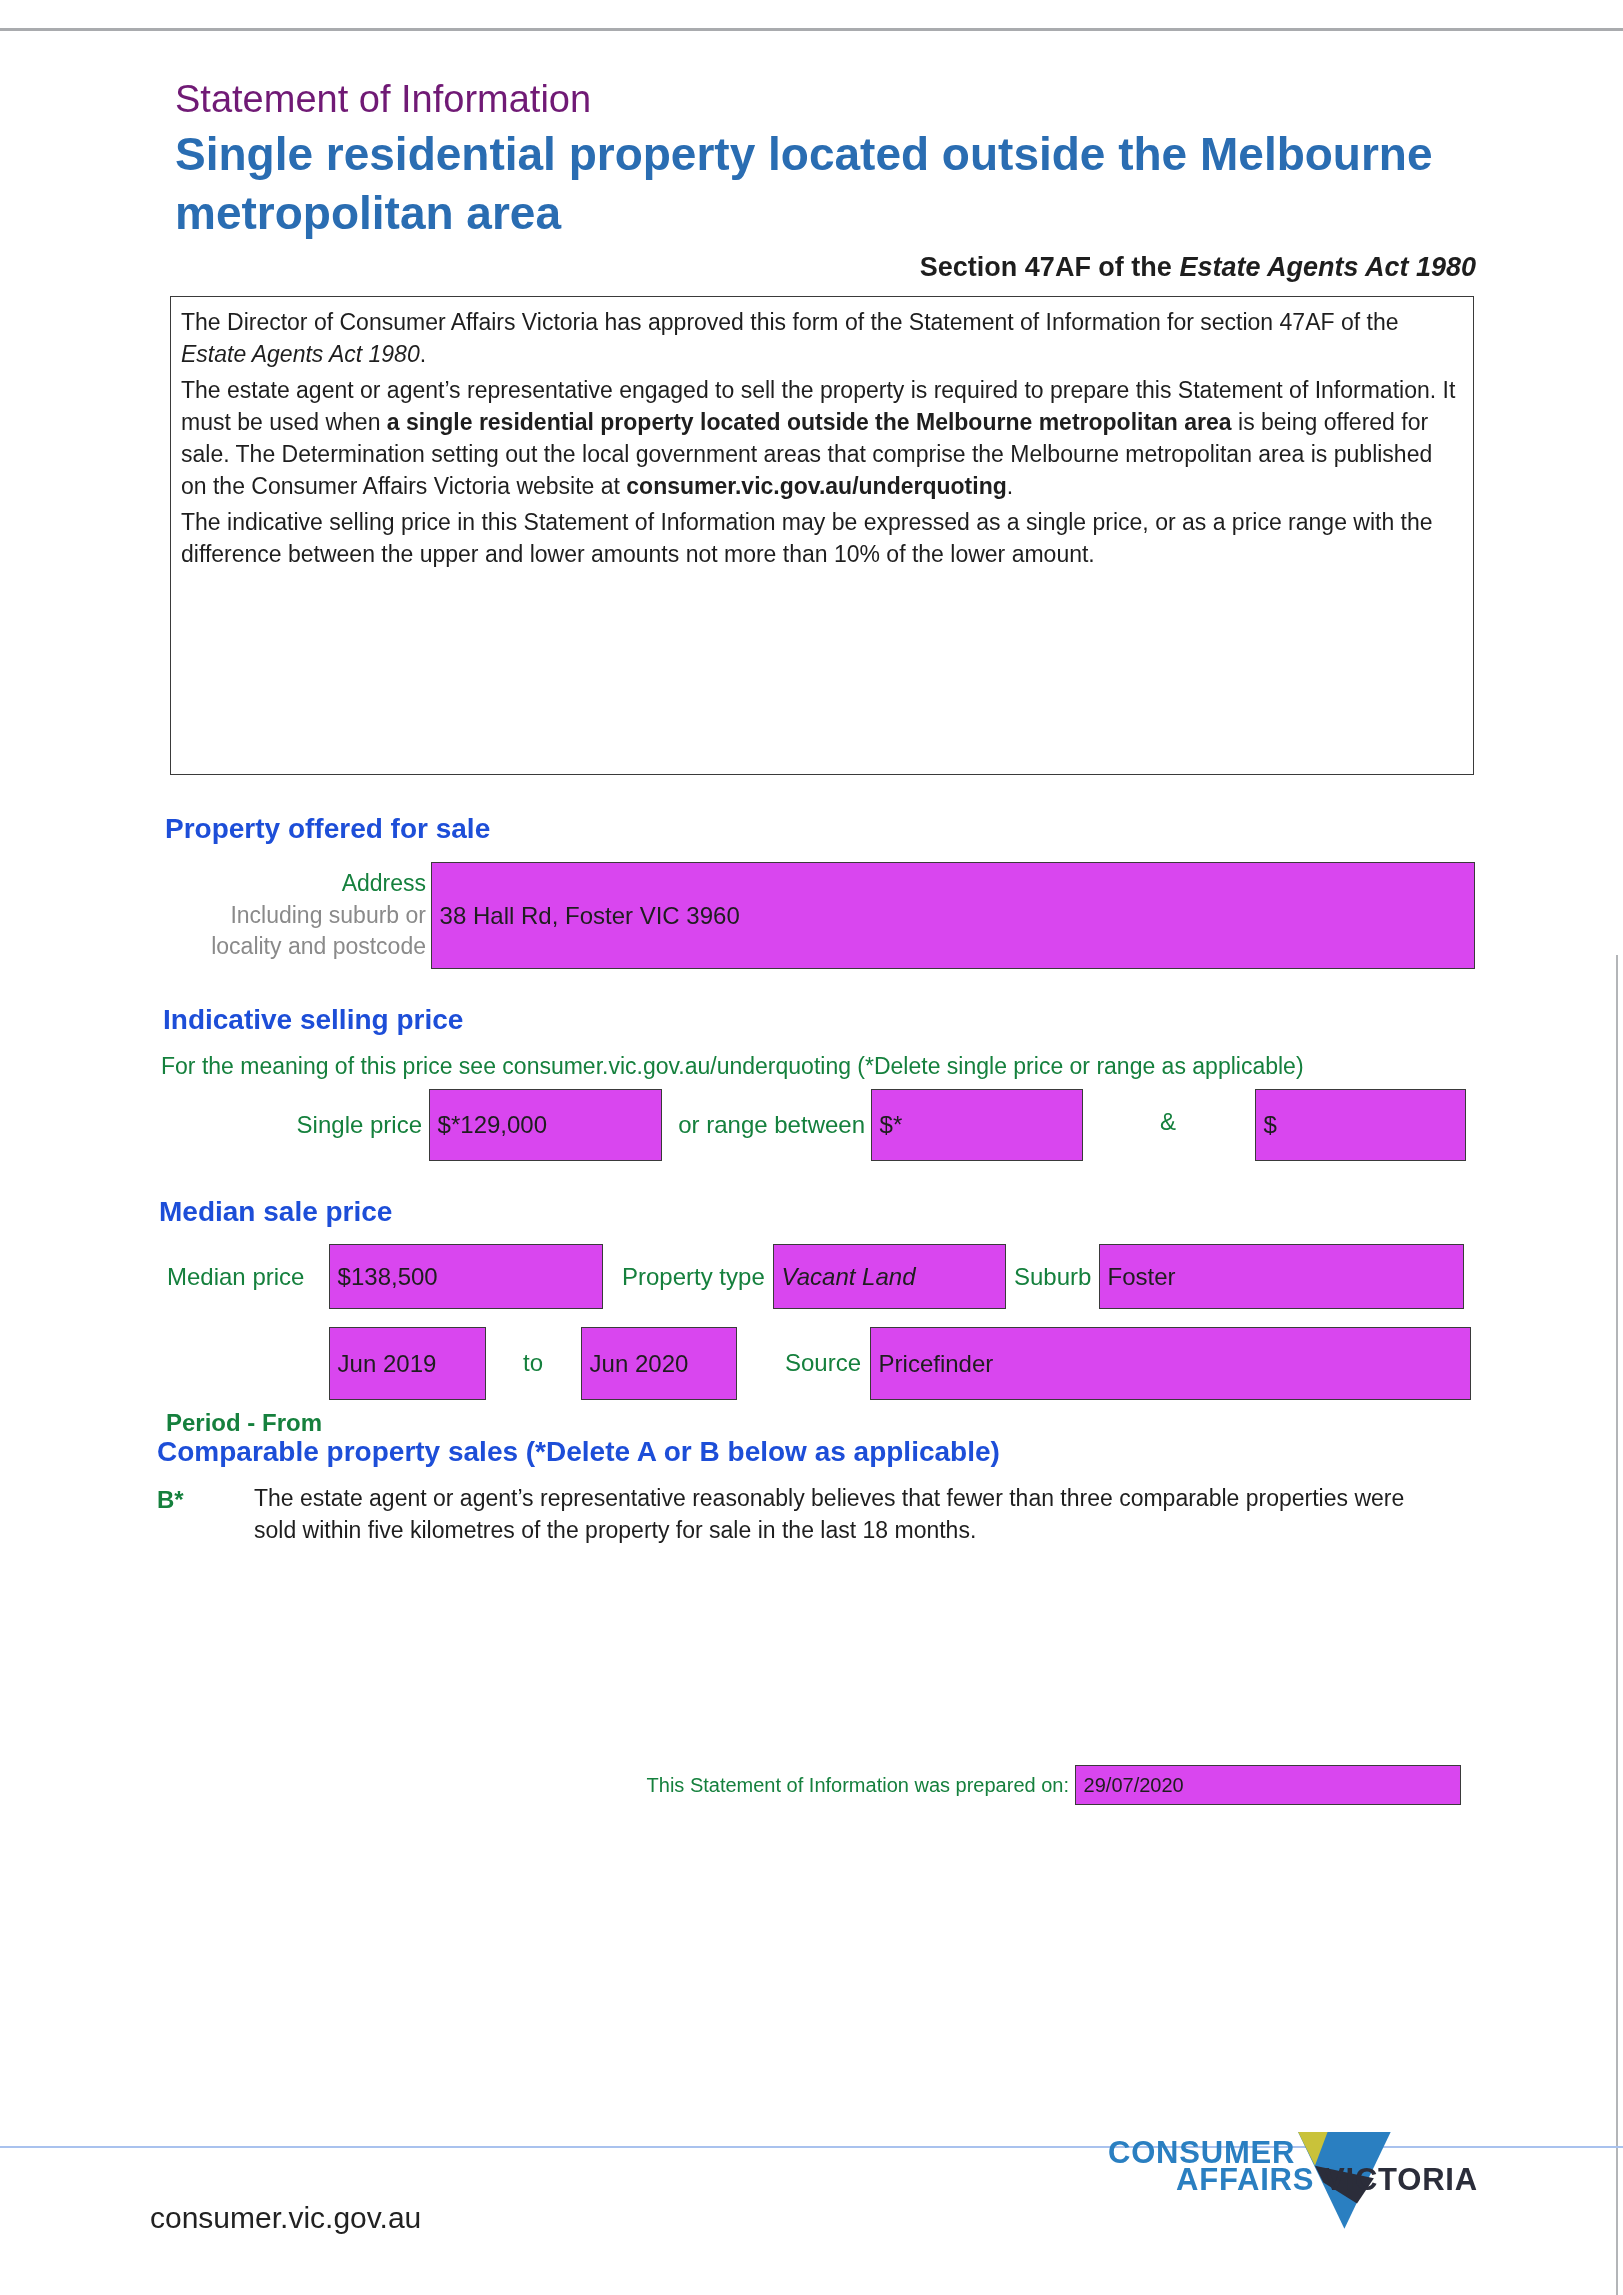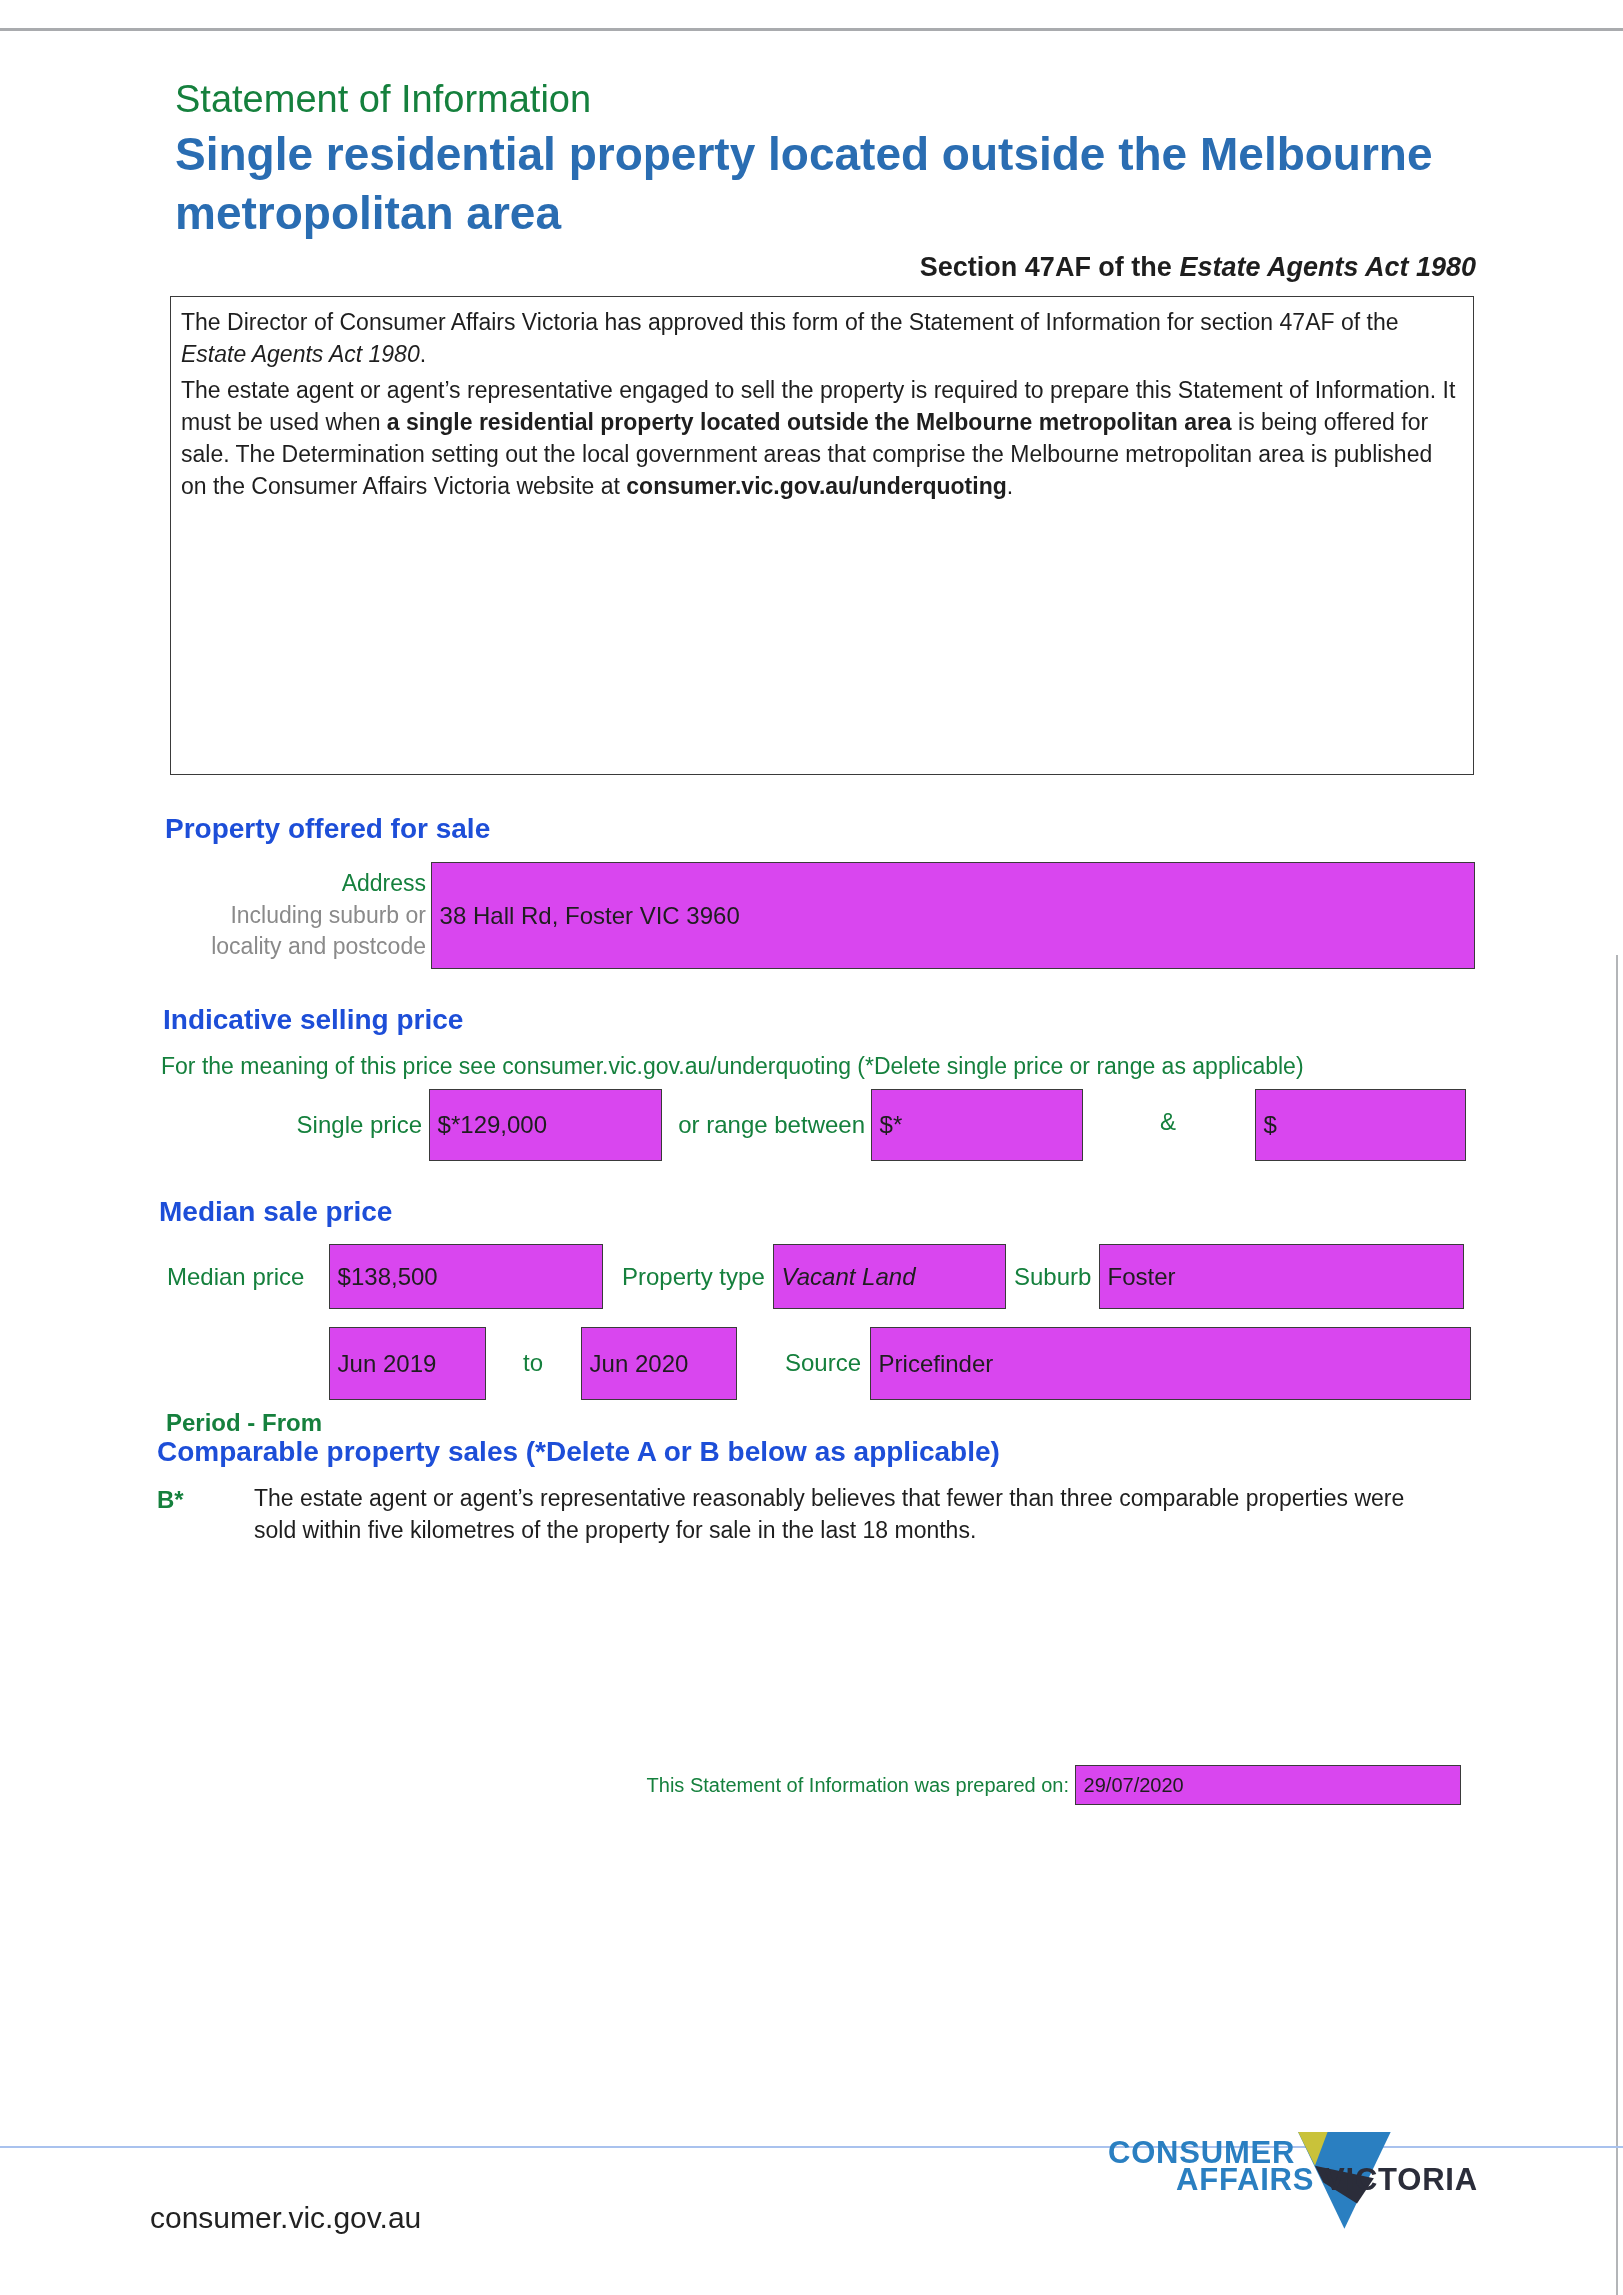--- a/index.html
+++ b/index.html
@@ -6,21 +6,21 @@
   body {
     width: 1623px; height: 2295px; position: relative; overflow: hidden;
     background: #ffffff; color: #1e1e1e;
     font-family: "Liberation Sans", sans-serif;
   }
   .abs { position: absolute; }
   .top-rule { left: 0; top: 28px; width: 1623px; height: 2.5px; background: #a9abae; }
   .right-rule { left: 1616px; top: 955px; width: 1.7px; height: 1340px; background: #b3b5b8; }
   .footer-rule { left: 0; top: 2146px; width: 1623px; height: 1.7px; background: #a9c2ee; }
 
-  .title-sm { left: 175px; top: 78px; font-size: 38px; color: #15803d; }
+  .title-sm { left: 175px; top: 78px; font-size: 38px; color: #701a75; }
   .title-lg { left: 175px; top: 125px; font-size: 46px; line-height: 59px; font-weight: bold; color: #2a6db2; width: 1268px; }
   .section-ref { right: 147px; top: 252px; font-size: 27px; font-weight: bold; color: #1e1e1e; }
   .section-ref i { font-style: italic; }
 
   .instructions {
     left: 170px; top: 296px; width: 1304px; height: 479px;
     border: 1.7px solid #3a3a3a; box-sizing: border-box;
     padding: 8.5px 10px 0 10px; font-size: 23px; line-height: 32px;
   }
   .instructions p { margin: 0 0 4.2px 0; }
@@ -48,20 +48,21 @@
 <div class="abs top-rule"></div>
 <div class="abs right-rule"></div>
 
 <div class="abs title-sm">Statement of Information</div>
 <div class="abs title-lg">Single residential property located outside the Melbourne metropolitan area</div>
 <div class="abs section-ref"><span>Section 47AF of the </span><i>Estate Agents Act 1980</i></div>
 
 <div class="abs instructions">
   <p><span>The Director of Consumer Affairs Victoria has approved this form of the Statement of Information for section 47AF of the </span><i>Estate Agents Act 1980</i><span>.</span></p>
   <p><span>The estate agent or agent’s representative engaged to sell the property is required to prepare this Statement of Information. It must be used when </span><b>a single residential property located outside the Melbourne metropolitan area</b><span> is being offered for sale. The Determination setting out the local government areas that comprise the Melbourne metropolitan area is published on the Consumer Affairs Victoria website at </span><b>consumer.vic.gov.au/underquoting</b><span>.</span></p>
+  <p>The indicative selling price in this Statement of Information may be expressed as a single price, or as a price range with the difference between the upper and lower amounts not more than 10% of the lower amount.</p>
 </div>
 
 <div class="abs h2" style="left:165px; top:813px;">Property offered for sale</div>
 <div class="abs lbl" style="right:1197px; top:870px; font-size:23px;">Address</div>
 <div class="abs lbl-grey" style="right:1197px; top:902px;">Including suburb or</div>
 <div class="abs lbl-grey" style="right:1197px; top:933px;">locality and postcode</div>
 <div class="abs field" style="left:431px; top:862px; width:1044px; height:107px;">38 Hall Rd, Foster VIC 3960</div>
 
 <div class="abs h2" style="left:163px; top:1004px;">Indicative selling price</div>
 <div class="abs lbl" style="left:161px; top:1053px; font-size:23px;">For the meaning of this price see consumer.vic.gov.au/underquoting (*Delete single price or range as applicable)</div>

